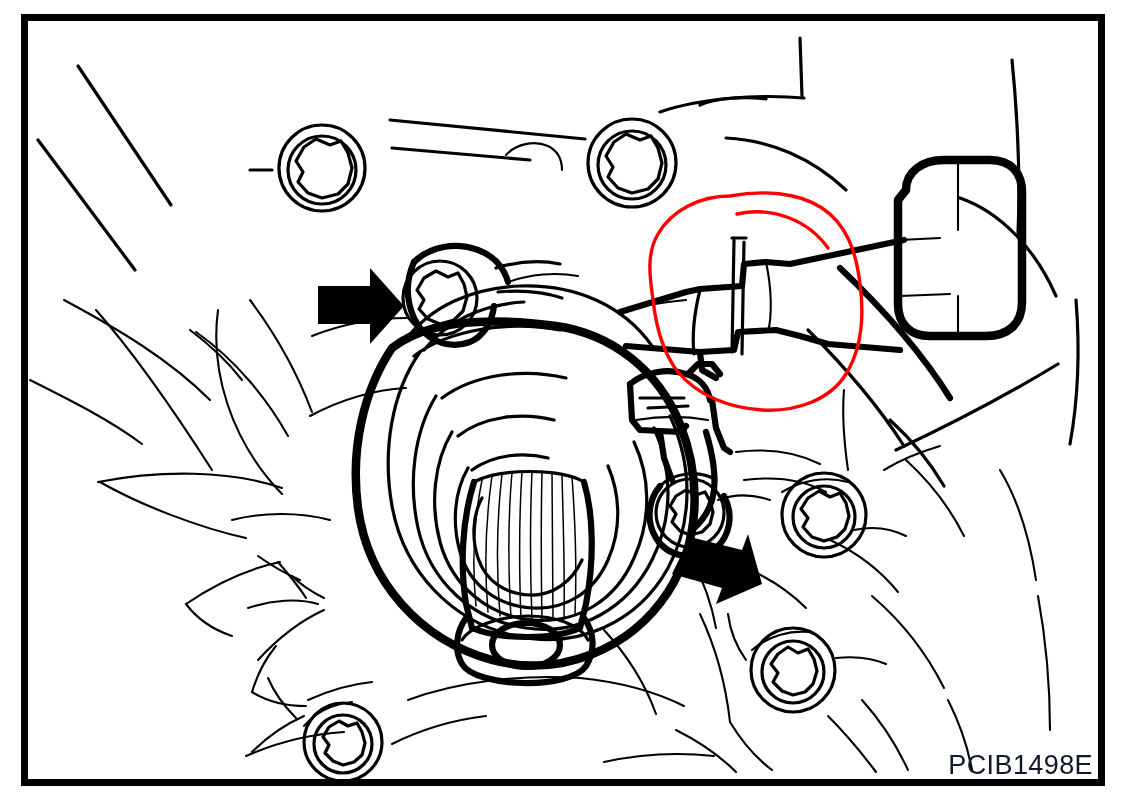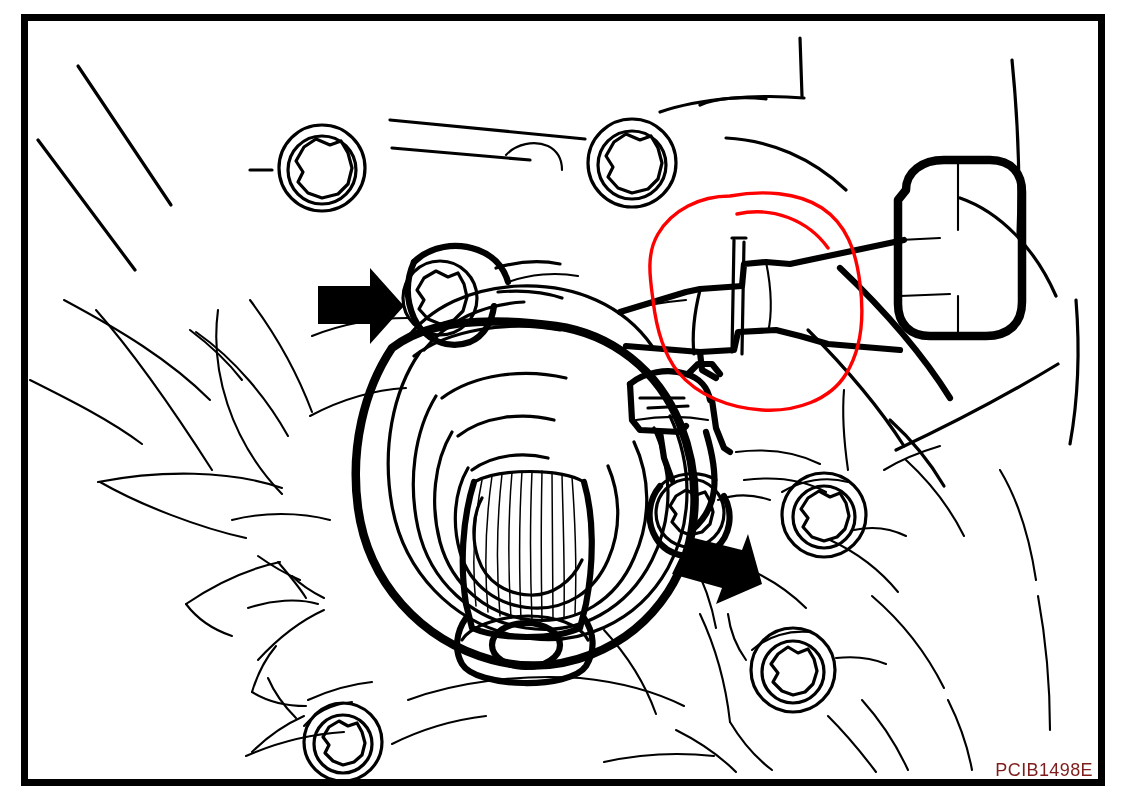--- a/index.html
+++ b/index.html
@@ -36,23 +36,23 @@
     top: 0;
     width: 1127px;
     height: 801px;
     display: block;
   }
   #figure-code {
     position: absolute;
     right: 34px;
     bottom: 22px;
     font-family: "Liberation Sans", sans-serif;
-    font-size: 18px;
+    font-size: 27px;
     letter-spacing: 0.4px;
-    color: #7f1d1d;
+    color: #0f172a;
     line-height: 1;
     white-space: nowrap;
   }
   .thin  { fill: none; stroke: #000; stroke-width: 2.1;  stroke-linecap: round; stroke-linejoin: round; }
   .med   { fill: none; stroke: #000; stroke-width: 3.2;  stroke-linecap: round; stroke-linejoin: round; }
   .thick { fill: none; stroke: #000; stroke-width: 6.2;  stroke-linecap: round; stroke-linejoin: round; }
   .xthick{ fill: none; stroke: #000; stroke-width: 8.5;  stroke-linecap: round; stroke-linejoin: round; }
   .hair  { fill: none; stroke: #000; stroke-width: 1.5;  stroke-linecap: round; stroke-linejoin: round; }
   .solidblk { fill: #000; stroke: none; }
   .redmark { fill: none; stroke: #ff0000; stroke-width: 3.4; stroke-linecap: round; stroke-linejoin: round; }

